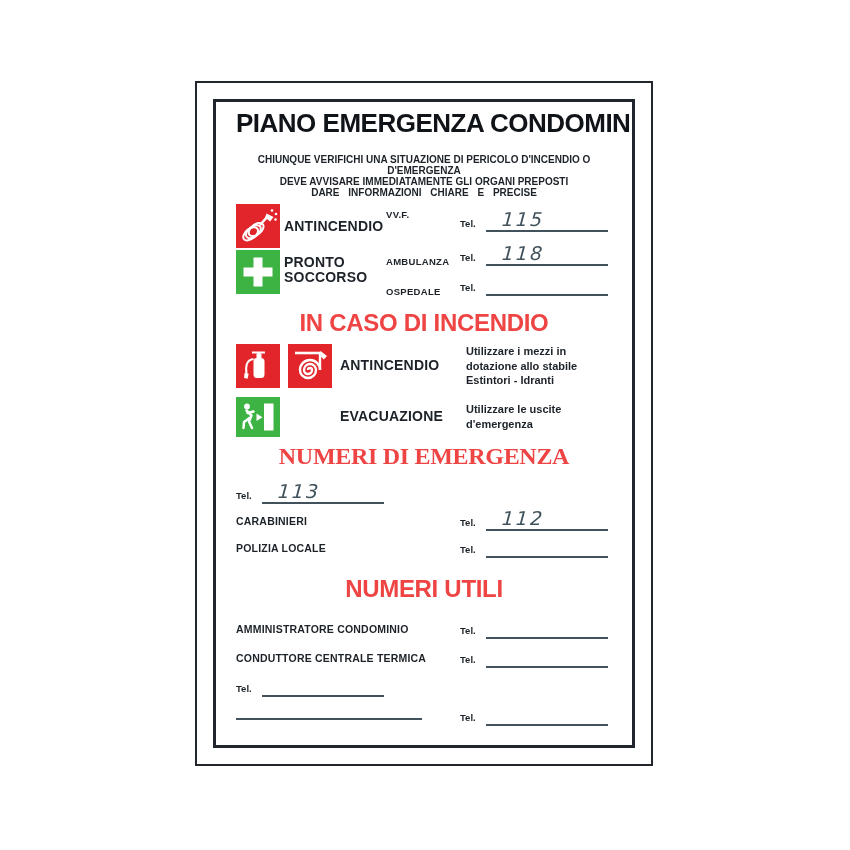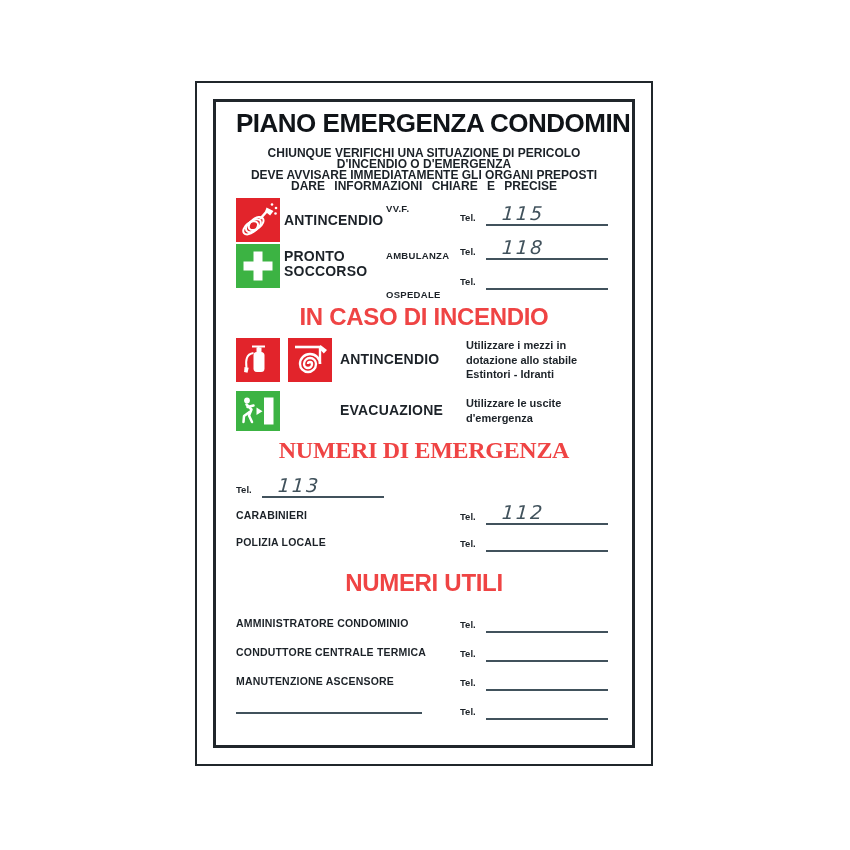--- a/index.html
+++ b/index.html
@@ -12,21 +12,21 @@
 
   
   .sign{position:absolute;left:195px;top:81px;width:458px;height:685px;
     background:#fff;border:2px solid var(--frame);}
   .frame{position:absolute;left:16px;top:16px;right:16px;bottom:16px;
     border:3px solid var(--frame);padding:2px 20px;overflow:hidden;}
 
   
   .title{margin-top:4px;text-align:center;font-size:26px;font-weight:bold;
     color:#101418;letter-spacing:-0.5px;white-space:nowrap;}
-  .subtitle{margin-top:9px;text-align:center;font-weight:bold;font-size:12px;
+  .subtitle{margin-top:15px;text-align:center;font-weight:bold;font-size:10px;
     line-height:11px;color:var(--ink);}
   .subtitle .sp{word-spacing:6px;}
 
   
   .contact-block{position:relative;margin-top:6px;height:98px;}
   .abs{position:absolute;}
   .big-label{font-size:14px;font-weight:bold;line-height:1.08;letter-spacing:0.2px;}
   .svc{font-size:9.5px;font-weight:bold;letter-spacing:0.3px;}
   .tel-group{display:flex;align-items:flex-end;}
   .tel-word{font-size:9.5px;font-weight:bold;padding-bottom:3px;width:26px;}
@@ -111,21 +111,21 @@
         </div>
 
         <div class="svc abs" style="left:150px;top:52px">AMBULANZA</div>
         <div class="tel-group abs" style="left:224px;top:38px">
           <span class="tel-word">Tel.</span>
           <span class="tel-line">
               <i class="tel-value">118</i>
             </span>
         </div>
 
-        <div class="svc abs" style="left:150px;top:91px">OSPEDALE</div>
+        <div class="svc abs" style="left:150px;top:82px">OSPEDALE</div>
         <div class="tel-group abs" style="left:224px;top:68px">
           <span class="tel-word">Tel.</span>
           <span class="tel-line">
               <i class="tel-value"></i>
             </span>
         </div>
       </div>
 
       <div class="sec-heading h-fire">IN CASO DI INCENDIO</div>
 
@@ -219,21 +219,20 @@
         <div class="num-row">
           <div class="nr-label">CONDUTTORE CENTRALE TERMICA</div>
           <div class="tel-group">
             <span class="tel-word">Tel.</span>
             <span class="tel-line">
                 <i class="tel-value"></i>
               </span>
           </div>
         </div>
         <div class="num-row">
-          <div class="nr-label">MANUTENZIONE ASCENSORE</div>
           <div class="tel-group">
             <span class="tel-word">Tel.</span>
             <span class="tel-line">
                 <i class="tel-value"></i>
               </span>
           </div>
         </div>
         <div class="num-row">
           <div class="nr-label">
             <span class="blank-underline" style="display:inline-block"></span>

